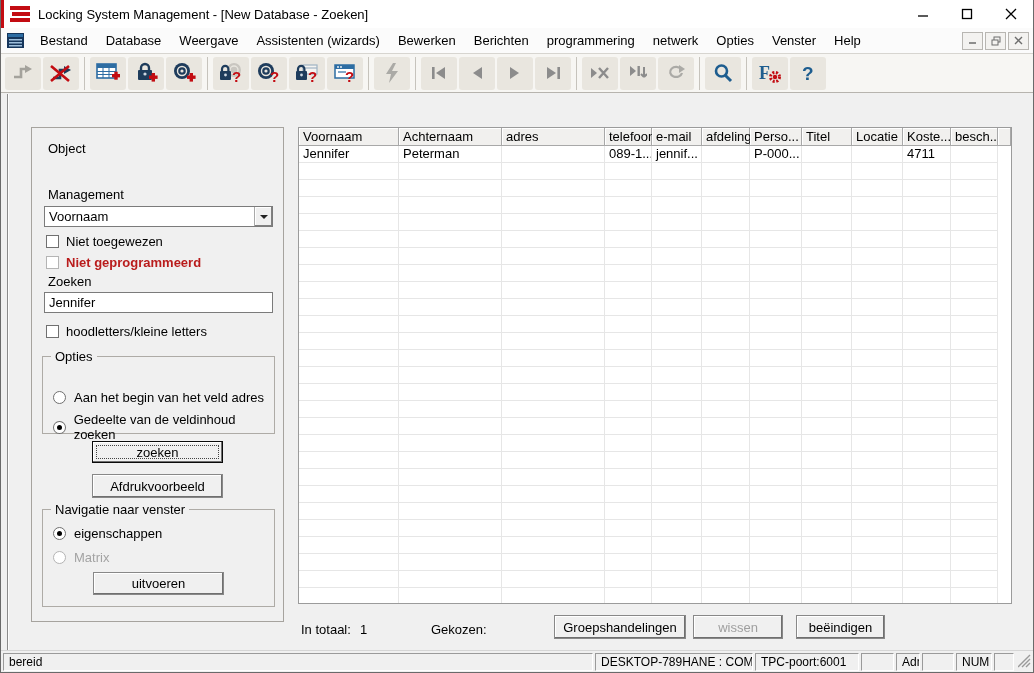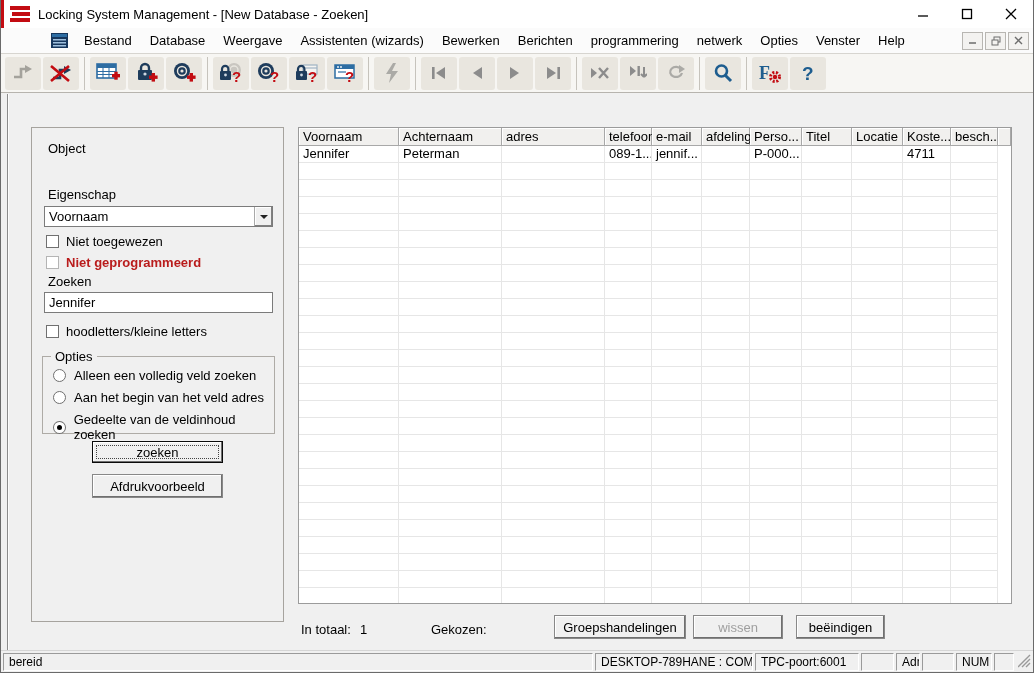--- a/index.html
+++ b/index.html
@@ -13,21 +13,21 @@
   
   .titlebar { height:28px; background:#fff; display:flex; align-items:center; position:relative; }
   .title-accent { position:absolute; left:0; top:0; width:3px; height:28px; background:#c30c12; }
   .logo { width:20px; height:16px; margin:0 8px 0 9px; display:flex; flex-direction:column; justify-content:space-between; }
   .logo i { display:block; height:4px; background:#c30c12; }
   .logo i:nth-child(2){ margin-left:2px; }
   .titlebar .txt { flex:1; font-size:13px; }
   .wbtn { width:44px; height:28px; display:flex; align-items:center; justify-content:center; color:#000; font-size:13px; }
   .wbtn svg { display:block; }
   
-  .menubar { height:26px; background:#fbfbfb; display:flex; align-items:center; border-bottom:1px solid #d7d5d0;padding-left:44px; }
+  .menubar { height:26px; background:#fbfbfb; display:flex; align-items:center; border-bottom:1px solid #d7d5d0; }
   .mdi-icon { margin:0 7px 0 6px; }
   .menu-item { padding:0 9px; height:26px; line-height:26px; cursor:default; }
   .mdi-ctrls { margin-left:auto; display:flex; gap:2px; padding-right:4px; }
   .mdi-btn { width:21px; height:18px; border:1px solid #b8b6b2; background:#f3f2f0; display:flex; align-items:center; justify-content:center; color:#6d6d6d; }
   
   .toolbar { height:39px; background:#f7f6f3; border-bottom:1px solid #b7b4ae; display:flex; align-items:center; padding-left:3px; }
   .tbtn { width:36px; height:33px; margin:0 1px; border-radius:3px; background:#e9e6df; display:flex; align-items:center; justify-content:center; }
   .tsep { width:1px; height:33px; background:#c6c3bc; margin:0 4px; }
   
   .content { position:absolute; left:0; top:94px; right:0; bottom:22px; background:#f0f0f0; }
@@ -294,21 +294,21 @@
         <text x="2" y="17" font-size="19" font-weight="bold" fill="#1d5d8f" font-family="Liberation Sans,sans-serif">?</text>
       </svg>
   </div>
 </div>
 
 <div class="content">
   <div class="frame-line"></div>
 
   <div class="panel">
     <div class="lbl" style="top:13px">Object</div>
-    <div class="lbl" style="top:59px">Eigenschap</div>
+    <div class="lbl" style="top:59px">Management</div>
     <div class="combo" style="top:78px">
       <div class="val">Voornaam</div>
       <div class="drop">
           <b></b>
         </div>
     </div>
     <div class="check" style="top:106px">
       <span class="box"></span>
       <span>Niet toegewezen</span>
     </div>
@@ -318,37 +318,45 @@
     </div>
     <div class="lbl" style="top:146px">Zoeken</div>
     <input class="tinput" style="top: 164px;" value="Jennifer">
     <div class="check" style="top:196px">
       <span class="box"></span>
       <span>hoodletters/kleine letters</span>
     </div>
 
     <div class="group" style="left:10px; top:228px; width:233px; height:78px">
       <div class="legend">Opties</div>
-      <div class="radio" style="top:11px">
-        <span class="rdot"></span>
-        <span>Alleen een volledig veld zoeken</span>
-      </div>
       <div class="radio" style="top:33px">
         <span class="rdot"></span>
         <span>Aan het begin van het veld adres</span>
       </div>
       <div class="radio sel" style="top:55px">
         <span class="rdot"></span>
         <span>Gedeelte van de veldinhoud zoeken</span>
       </div>
     </div>
 
     <div class="btn default" style="position:absolute; left:60px; top:313px; width:131px; height:22px">zoeken</div>
     <div class="btn" style="position:absolute; left:60px; top:346px; width:131px; height:24px">Afdrukvoorbeeld</div>
 
+    <div class="group" style="left:10px; top:381px; width:233px; height:98px">
+      <div class="legend">Navigatie naar venster</div>
+      <div class="radio sel" style="top:16px">
+        <span class="rdot"></span>
+        <span>eigenschappen</span>
+      </div>
+      <div class="radio dis" style="top:40px">
+        <span class="rdot"></span>
+        <span>Matrix</span>
+      </div>
+      <div class="btn" style="position:absolute; left:50px; top:62px; width:131px; height:23px">uitvoeren</div>
+    </div>
   </div>
 
   <div class="table">
     <div class="thead">
       <div class="th c0">Voornaam</div>
       <div class="th c1">Achternaam</div>
       <div class="th c2">adres</div>
       <div class="th c3">telefoon</div>
       <div class="th c4">e-mail</div>
       <div class="th c5">afdeling</div>

